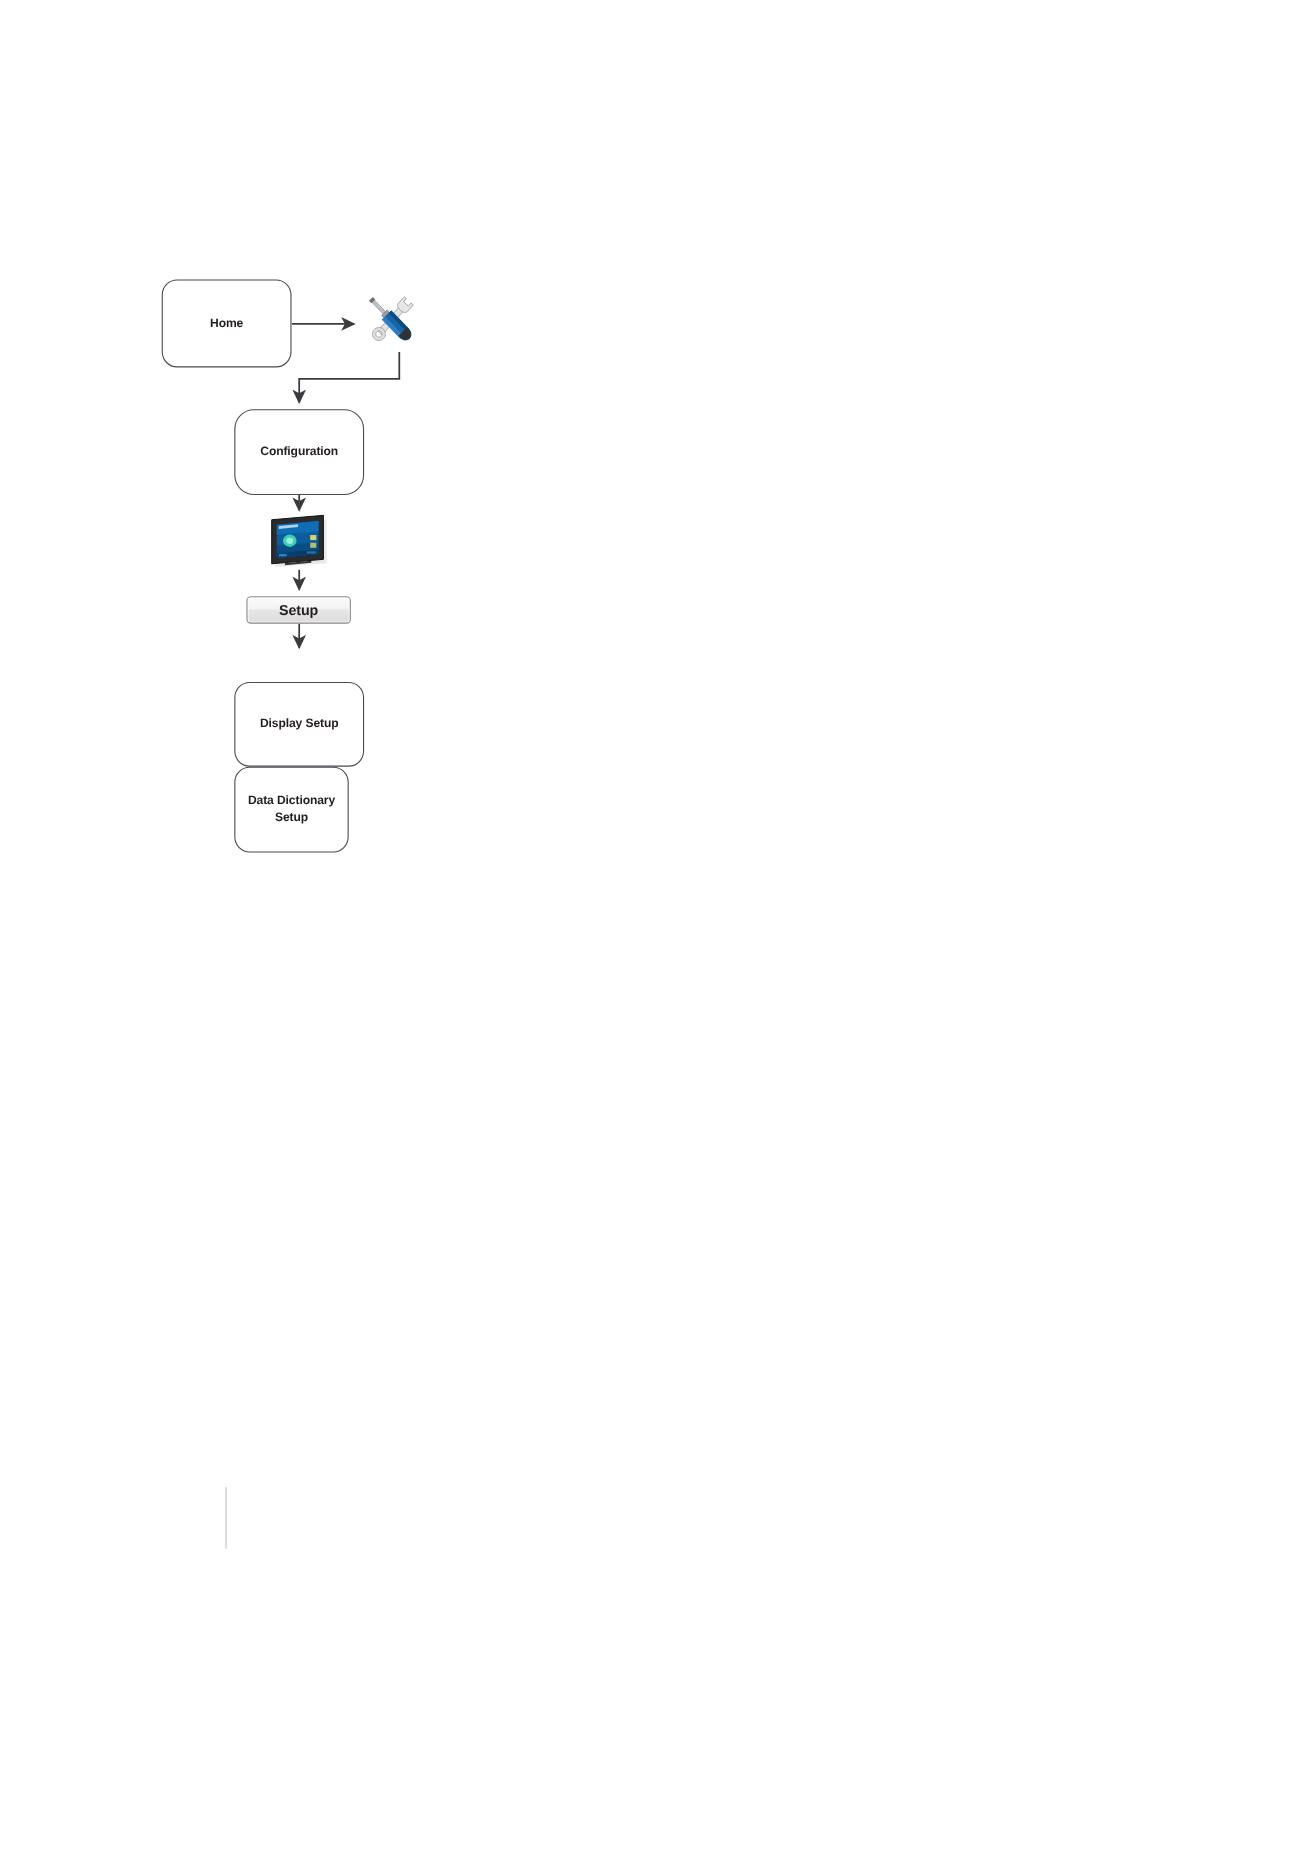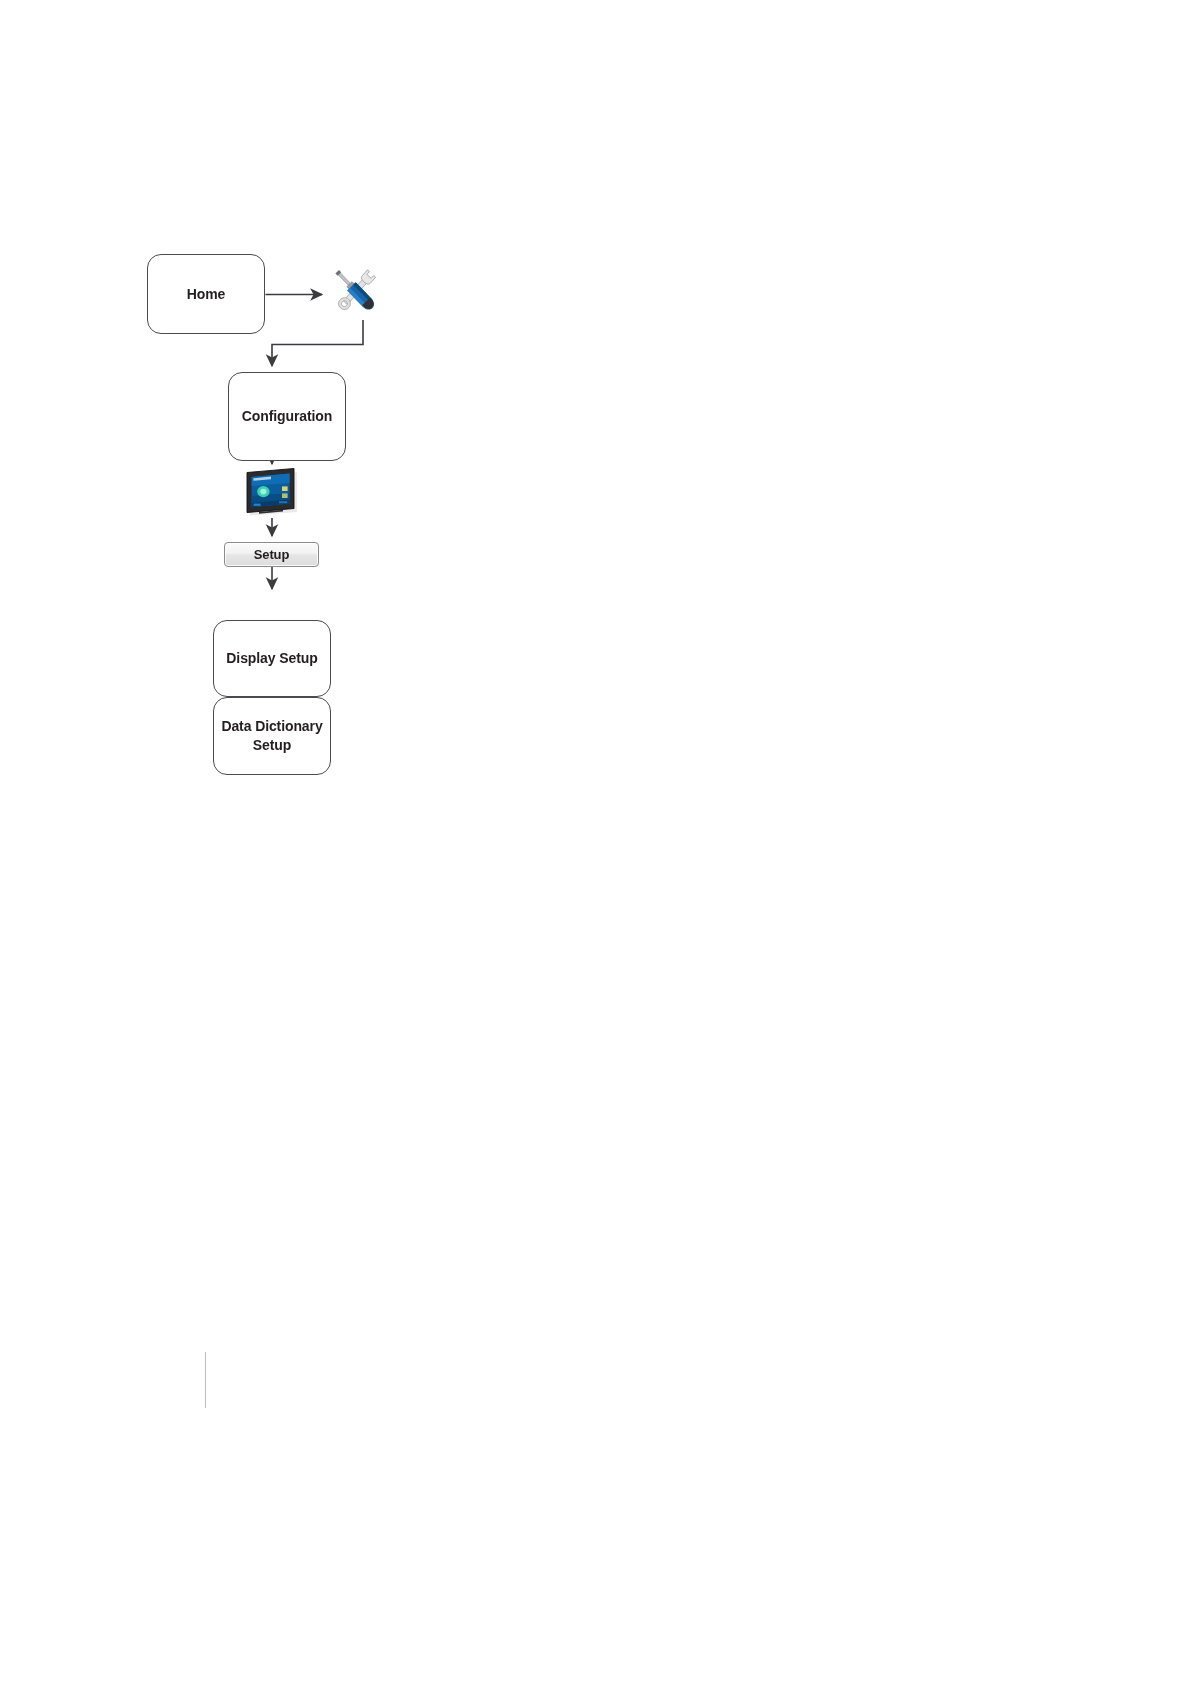--- a/index.html
+++ b/index.html
@@ -39,60 +39,61 @@
     box-sizing: border-box;
     display: flex;
     align-items: center;
     justify-content: center;
     text-align: center;
     background: #ffffff;
     border: 1.4px solid #4a4a4f;
     border-radius: 14px;
     color: #231f20;
     font-weight: bold;
-    font-size: 14px;
+    font-size: 11px;
     line-height: 1.35;
     letter-spacing: -0.1px;
   }
 
   .node-label {
     display: block;
     padding: 0 6px;
     white-space: pre-line;
   }
 
   
   #node-home {
     left: 147px;
     top: 254px;
     width: 118px;
     height: 80px;
   }
 
   
   #node-configuration {
-    left: 228px;
+    left: 213px;
     top: 372px;
     width: 118px;
-    height: 89px;
+    height: 78px;
+    border-radius: 18px;
   }
 
   
   #node-display-setup {
     left: 213px;
     top: 620px;
     width: 118px;
     height: 77px;
   }
 
   
   #node-data-dictionary-setup {
     left: 213px;
     top: 697px;
-    width: 118px;
+    width: 104px;
     height: 78px;
   }
 
   
   #node-setup-button {
     position: absolute;
     left: 224px;
     top: 542px;
     width: 95px;
     height: 25px;

